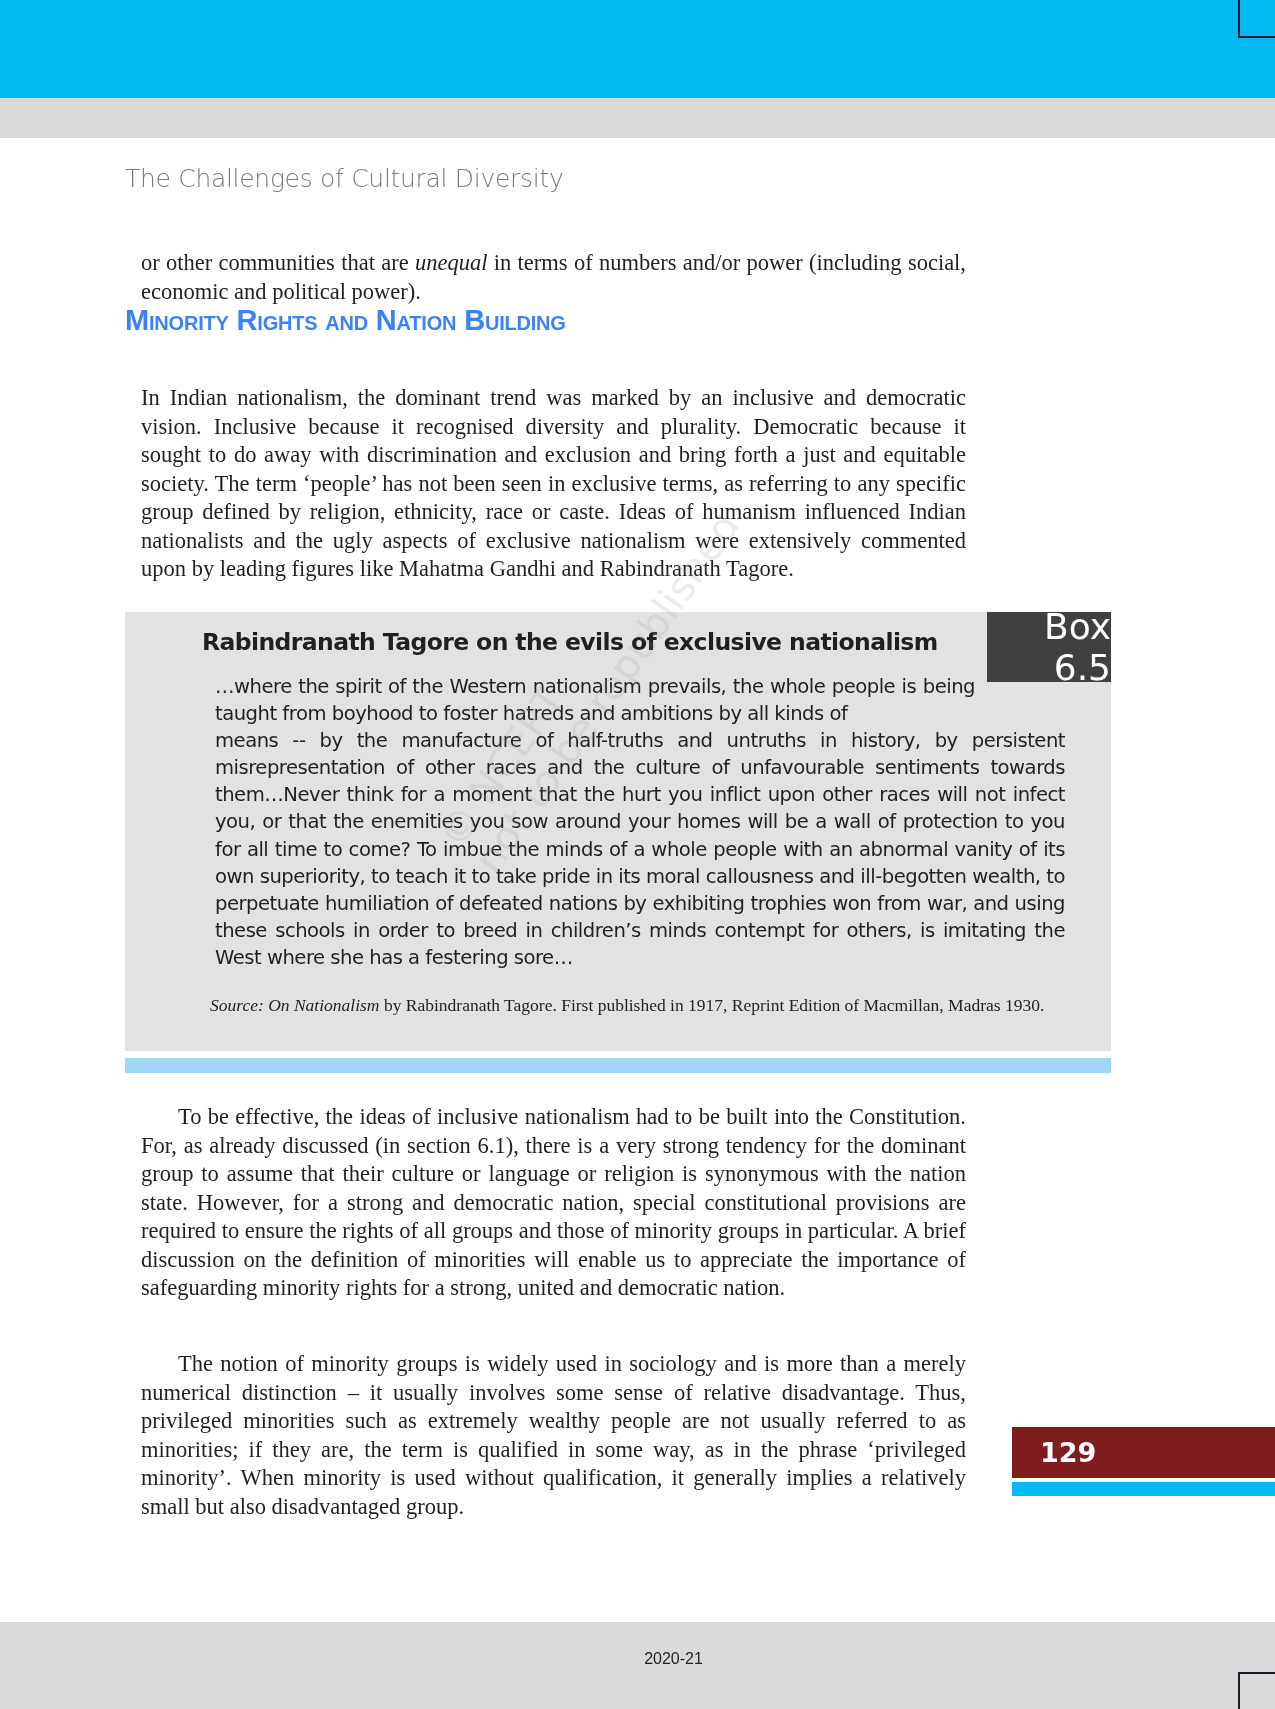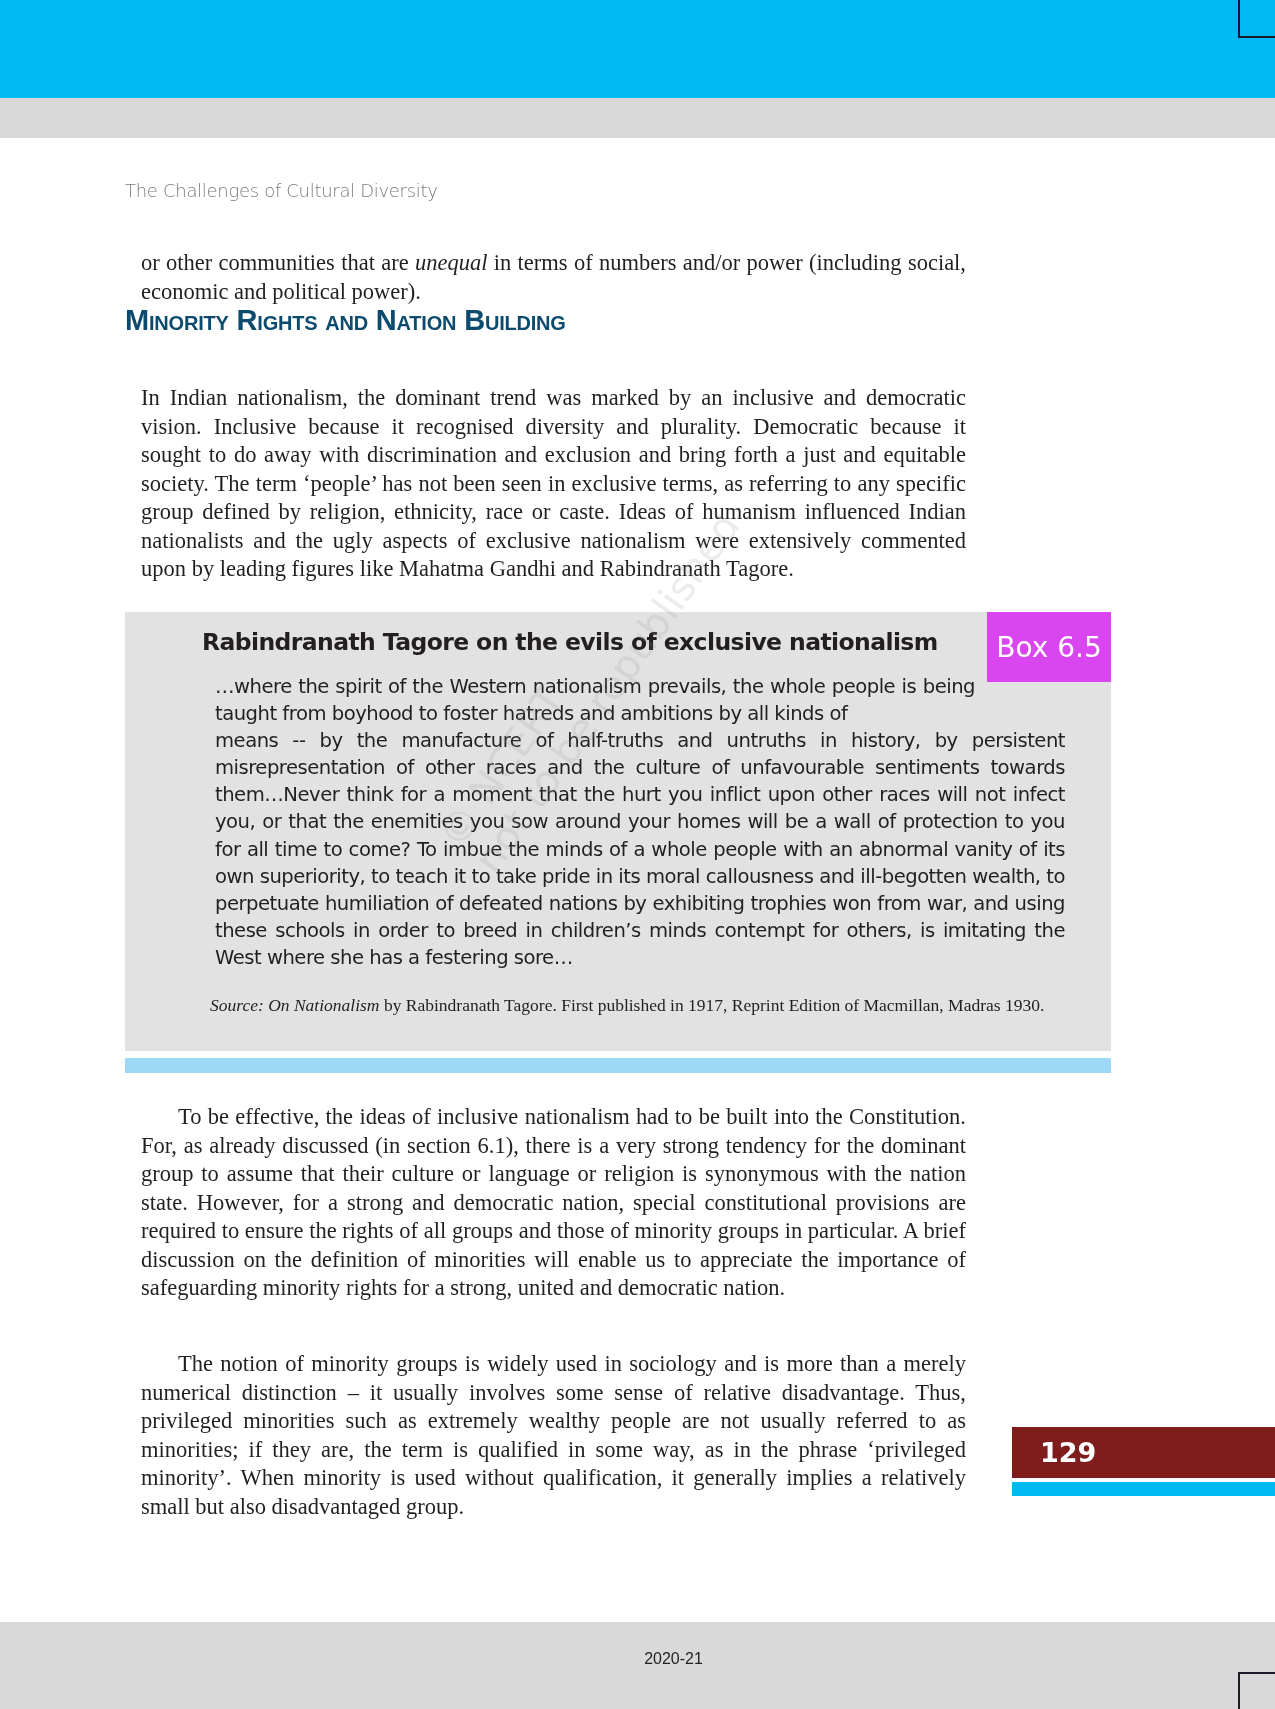--- a/index.html
+++ b/index.html
@@ -6,31 +6,31 @@
   body {
     width: 1275px; height: 1709px; position: relative; overflow: hidden;
     background: #ffffff;
     font-family: "DejaVu Serif", serif;
     color: #231f20;
   }
   .top-band { position: absolute; left: 0; top: 0; width: 1275px; height: 98px; background: #00b9f2; }
   .top-gray { position: absolute; left: 0; top: 98px; width: 1275px; height: 40px; background: #d9d9d9; }
   .crop-mark-top { position: absolute; left: 1238px; top: 0; width: 37px; height: 38px;
     border-left: 2px solid #1a1a2a; border-bottom: 2px solid #1a1a2a; box-sizing: border-box; }
-  .running-head { position: absolute; left: 125px; top: 180px; font-family: "DejaVu Sans", sans-serif;
-    font-size: 18px; color: #7a7a7a; font-weight: 300; letter-spacing: -0.3px; }
+  .running-head { position: absolute; left: 125px; top: 164px; font-family: "DejaVu Sans", sans-serif;
+    font-size: 25px; color: #7a7a7a; font-weight: 300; letter-spacing: -0.3px; }
   .body-text { position: absolute; left: 125px; width: 825px; font-family: "Liberation Serif", serif;
     font-size: 22.5px; line-height: 28.5px; text-align: justify; color: #231f20; margin: 16px; }
   .p1 { top: 233px; }
   .heading { position: absolute; left: 125px; top: 304px; font-family: "Liberation Sans", sans-serif;
-    font-weight: bold; color: #0c4a6e; font-size: 29px; font-variant: small-caps; letter-spacing: -0.2px; margin: 0; }
+    font-weight: bold; color: #3b82f6; font-size: 29px; font-variant: small-caps; letter-spacing: -0.2px; margin: 0; }
   .p2 { top: 368px; }
   .box { position: absolute; left: 125px; top: 612px; width: 986px; height: 439px; background: #e2e2e2; }
-  .box-label { position: absolute; left: 987px; top: 612px; width: 124px; height: 70px; background: #d946ef;
-    color: #ffffff; font-family: "DejaVu Sans", sans-serif; font-size: 28px; display: flex; align-items: center;
+  .box-label { position: absolute; left: 987px; top: 612px; width: 124px; height: 70px; background: #404040;
+    color: #ffffff; font-family: "DejaVu Sans", sans-serif; font-size: 36px; display: flex; align-items: center;
     justify-content: center; text-align: right; }
   .box-title { position: absolute; left: 202px; top: 628px; font-family: "DejaVu Sans", sans-serif;
     font-weight: bold; font-size: 23.5px; color: #231f20; letter-spacing: -0.6px; margin: 0; }
   .box-quote { position: absolute; left: 202px; top: 660px; width: 850px; font-family: "DejaVu Sans", sans-serif;
     font-size: 19.6px; line-height: 27.1px; color: #231f20; text-align: justify; margin: 13px; letter-spacing: -0.5px; }
   .box-quote .l1 { display:block; width: 760px; }
   .box-source { position: absolute; left: 202px; top: 985px; width: 850px; font-family: "Liberation Serif", serif;
     font-size: 17.5px; line-height: 24px; color: #231f20; margin: 8px; }
   .box-bar { position: absolute; left: 125px; top: 1058px; width: 986px; height: 15px; background: #9dd9f6; }
   .p3 { top: 1087px; text-indent: 37px; }

